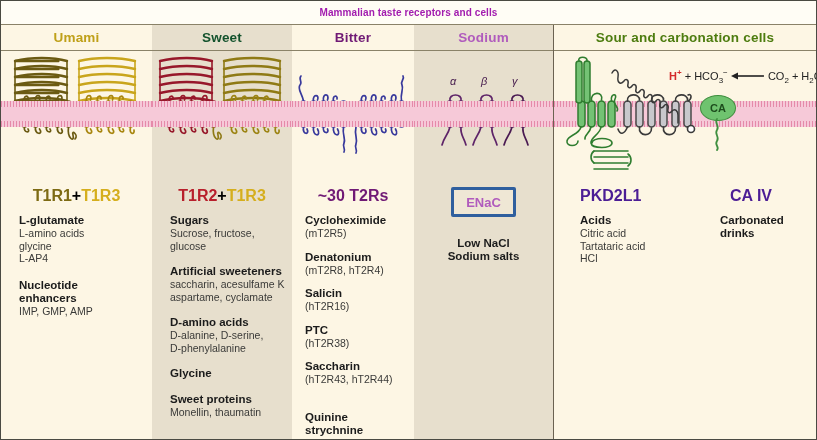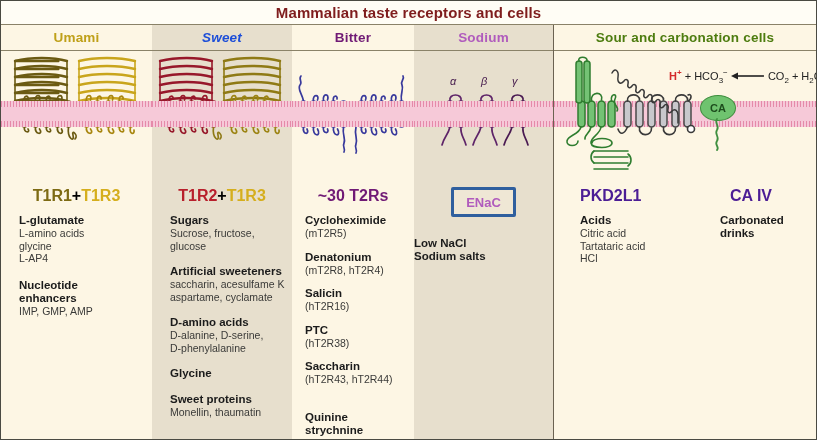--- a/index.html
+++ b/index.html
@@ -7,21 +7,21 @@
   #figure{
     position:relative;width:817px;height:440px;overflow:hidden;
     background:#fdf6e4;border:1px solid #4a4a42;box-sizing:border-box;
   }
   
   #title-bar{
     position:absolute;left:0;top:0;width:100%;height:24px;
     background:#fffdf5;border-bottom:1px solid #8a8268;box-sizing:border-box;
     display:flex;align-items:center;justify-content:center;
   }
-  #title-bar .t{font-size:15px;font-weight:bold;color:#7f1d1d;letter-spacing:.1px;}
+  #title-bar .t{font-size:10px;font-weight:bold;color:#a21caf;letter-spacing:.1px;}
 
   
   #cols{position:absolute;left:0;top:24px;width:100%;height:415px;display:flex;}
   .col{position:relative;height:100%;box-sizing:border-box;}
   .col.shade{background:#e7dfcd;}
   .col.light{background:#fdf6e4;}
 
   .hdr{
     height:26px;display:flex;align-items:center;justify-content:center;
     border-bottom:1px solid #8a8268;box-sizing:border-box;
@@ -46,42 +46,42 @@
   .recname{text-align:center;font-size:16px;font-weight:bold;margin-bottom:9px;}
   .body{padding-left:18px;}
   .grp{margin-bottom:8px;}
   .grp .b{font-size:11.5px;font-weight:bold;color:#1b1b1b;line-height:13px;}
   .grp .s{font-size:10.5px;color:#3a3a38;line-height:12.5px;}
 
   
   .c-umami{color:#bfa019;}
   .c-t1r1{color:#7d6a13;}
   .c-t1r3{color:#d5ae1d;}
-  .c-sweet{color:#1d4ed8;font-style:italic;}
+  .c-sweet{color:#14532d;}
   .c-t1r2{color:#b81f2b;}
   .c-bitter{color:#701a75;}
   .c-sodium{color:#b martial;}
   .c-sodium{color:#b05bbd;}
   .c-enac{color:#b05bbd;}
   .c-sour{color:#4d7c0f;}
   .c-green{color:#4c1d95;}
   .c-red{color:#d42a2a;}
 
   
   .enacbox{
     display:inline-block;border:3px solid #2f5f9e;background:#efe7d5;
     padding:3px 12px;border-radius:2px;
   }
   .enacwrap{text-align:center;margin-bottom:7px;}
 
   
   .sourgrid{display:flex;padding-left:36px;}
   .sourgrid .cell{width:130px;}
   .sourgrid .cell.wide{width:auto;}
-  .ctr{text-align:left;margin-top:20px;}
+  .ctr{text-align:center;margin-top:20px;}
 
   
   .eq{position:absolute;font-size:11px;color:#222;white-space:nowrap;}
   .eq sub{font-size:8px;}
   .eq sup{font-size:8px;}
 
   
   .ca-oval{
     position:absolute;width:34px;height:24px;border-radius:50%;
     background:#6fc36f;border:1.5px solid #3f8f3f;

